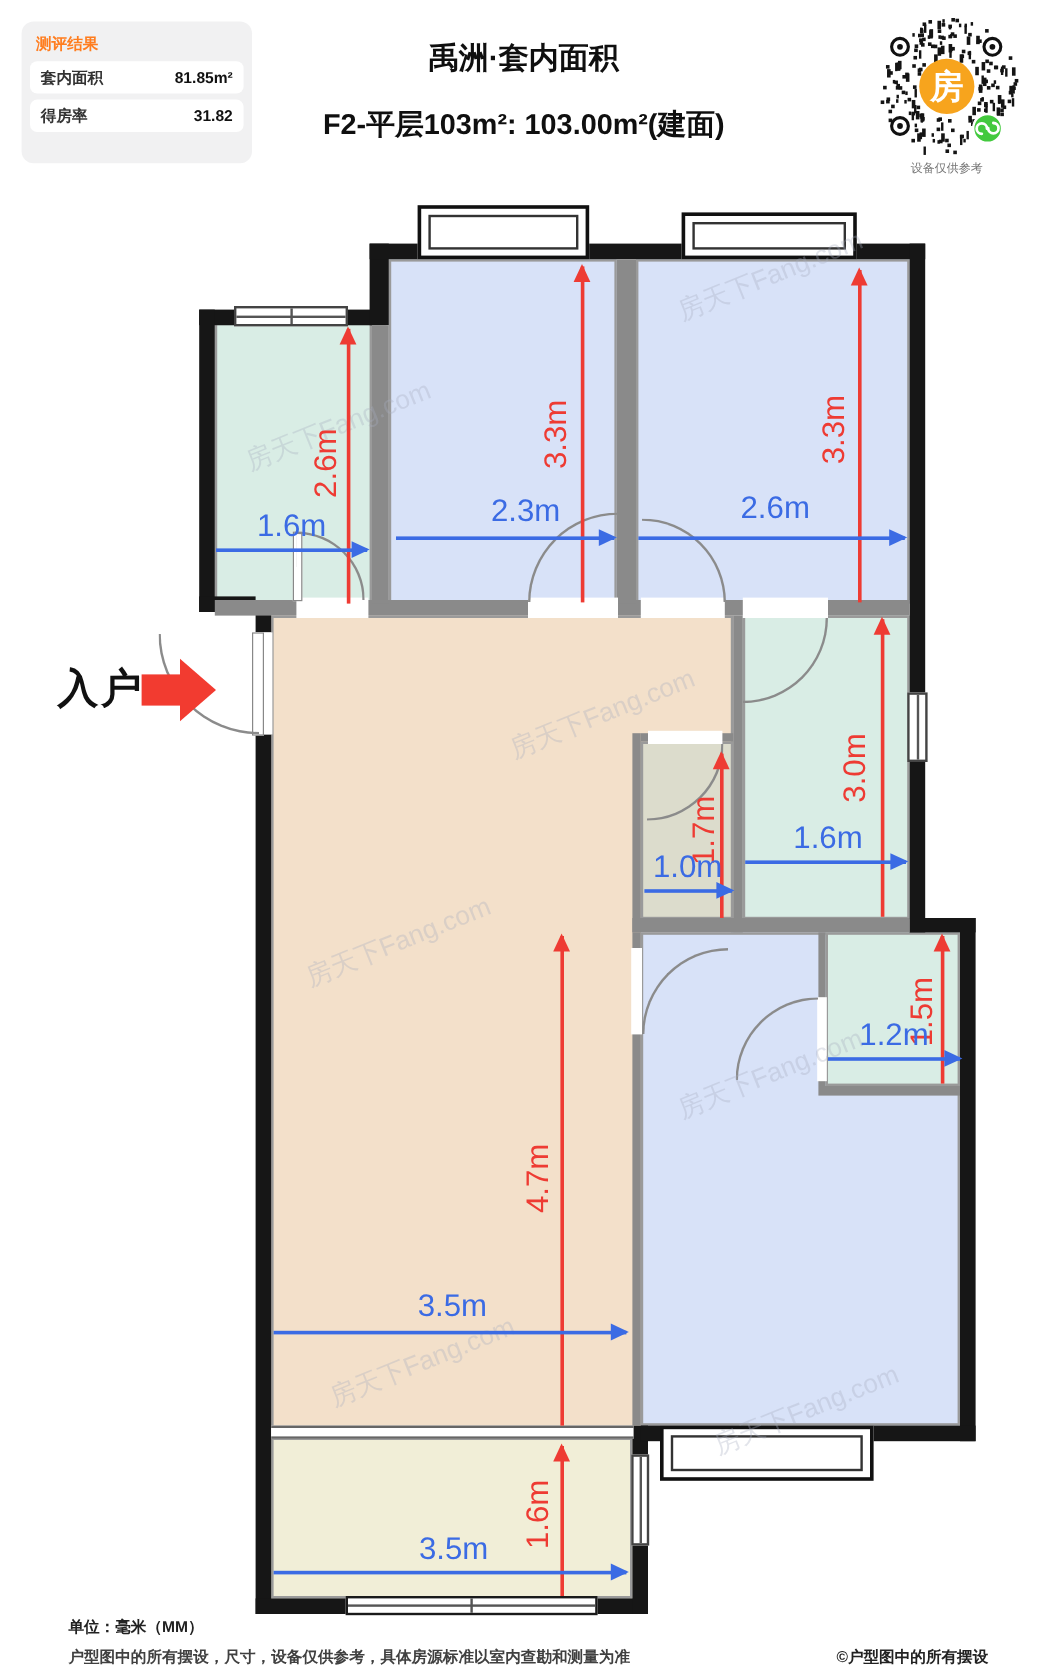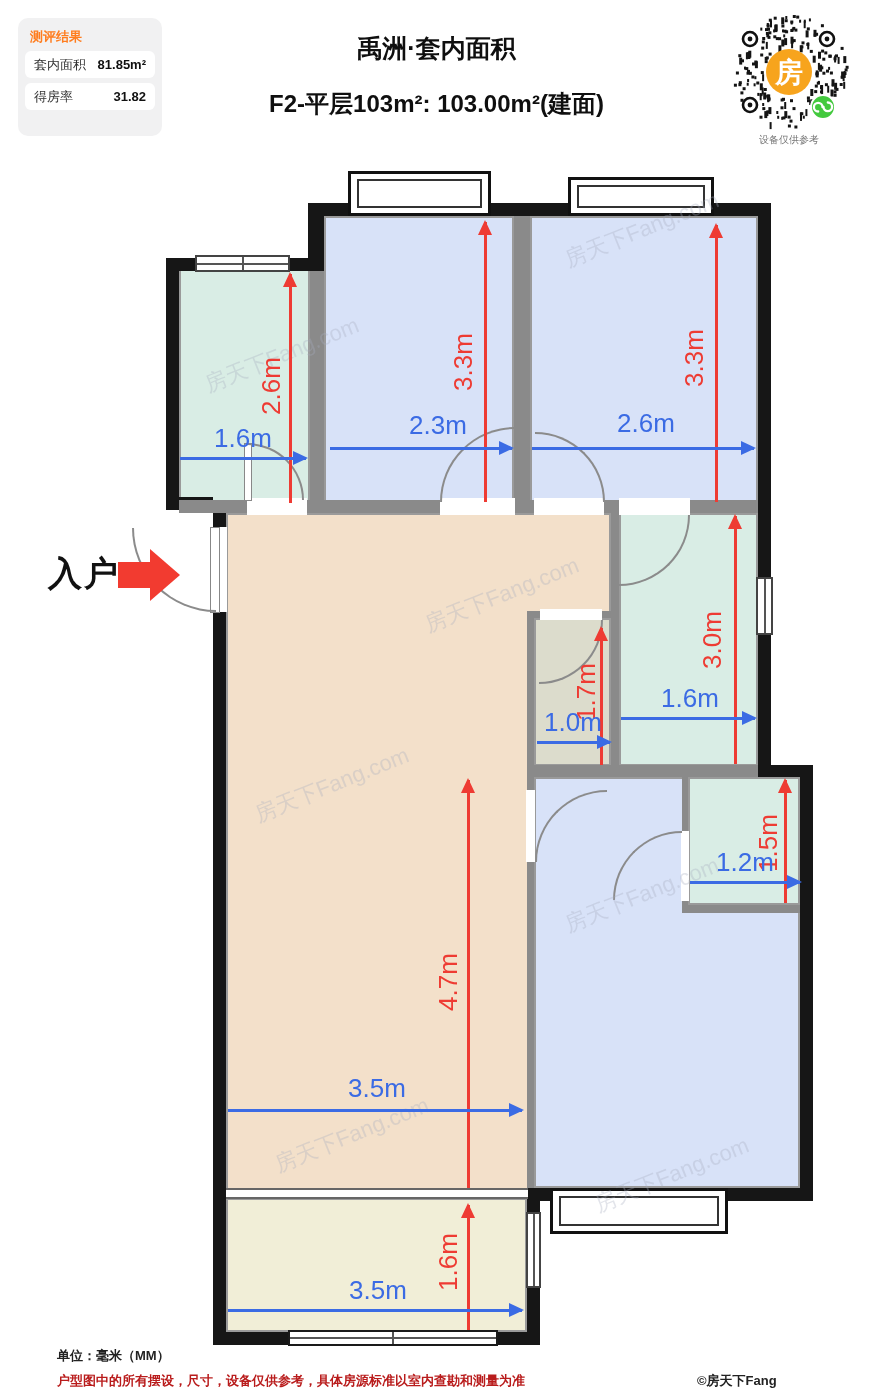--- a/index.html
+++ b/index.html
@@ -1,23 +1,23 @@
 <!DOCTYPE html>
 <html><head>
 <meta charset="utf-8">
 <style>
   html,body{margin:0;padding:0;}
   body{width:873px;height:1400px;background:#fff;position:relative;overflow:hidden;
        font-family:"Liberation Sans","DejaVu Sans",sans-serif;color:#111;}
   .abs{position:absolute;}
   
-  .panel{position:absolute;left:18px;top:18px;width:144px;height:118px;background:#f1f1f2;border-radius:10px;padding:2px 0;box-sizing:border-box;}
+  .panel{position:absolute;left:18px;top:18px;width:192px;height:118px;background:#f1f1f2;border-radius:10px;padding:2px 0;box-sizing:border-box;}
   .panel-title{margin:8px 12px 4px;font-size:13px;font-weight:700;color:#ff7d1f;}
   .panel-row{margin:5px 7px;background:#fff;border-radius:6px;height:27px;display:flex;align-items:center;justify-content:space-between;padding:0 9px;}
-  .panel-row .lbl{font-size:13px;font-weight:400;color:#333;text-align:center;}
+  .panel-row .lbl{font-size:13px;font-weight:700;color:#333;text-align:center;}
   .panel-row .val{font-size:13px;font-weight:700;color:#111;}
   .title{position:absolute;left:0;right:0;top:32px;text-align:center;font-size:25px;font-weight:700;color:#0f0f0f;}
   .subtitle{position:absolute;left:0;right:0;top:88px;text-align:center;font-size:24px;font-weight:700;color:#0f0f0f;}
   .qr{position:absolute;left:723px;top:8px;width:132px;height:132px;}
   .qr-caption{position:absolute;left:737px;top:133px;width:104px;text-align:center;font-size:10px;color:#777;}
   
   .room{position:absolute;box-sizing:border-box;border:2px solid #9a9a9a;}
   .wb{position:absolute;background:#161616;}
   .wg{position:absolute;background:#8a8a8a;}
   .op{position:absolute;background:#fff;}
@@ -38,21 +38,21 @@
   .red{color:#ee3b33;}
   .blue{color:#3b6be4;}
   .rot{transform:rotate(-90deg);}
   
   .entry-label{position:absolute;left:48px;top:551px;font-size:34px;font-weight:700;color:#111;letter-spacing:2px;}
   .arrow-tail{position:absolute;left:118px;top:562px;width:32px;height:26px;background:#f23b30;}
   .arrow-head{position:absolute;left:150px;top:549px;width:0;height:0;border-top:26px solid transparent;border-bottom:26px solid transparent;border-left:30px solid #f23b30;}
   .wm{position:absolute;color:rgba(168,174,190,0.33);font-size:22px;transform:rotate(-22deg);white-space:nowrap;pointer-events:none;}
   
   .f-unit{position:absolute;left:57px;top:1347px;font-size:13px;font-weight:600;color:#222;}
-  .f-disc{position:absolute;left:57px;top:1372px;font-size:13px;font-weight:600;color:#b91c1c;}
+  .f-disc{position:absolute;left:57px;top:1372px;font-size:13px;font-weight:600;color:#404040;}
   .f-copy{position:absolute;left:697px;top:1372px;font-size:13px;font-weight:600;color:#222;}
 </style>
 </head>
 <body>
 
 <div class="panel">
   <div class="panel-title">测评结果</div>
   <div class="panel-row">
     <span class="lbl">套内面积</span>
     <span class="val">81.85m²</span>
@@ -434,13 +434,13 @@
     </div>
   <span class="dimlab blue" style="left:341px;top:1275px;">3.5m</span>
 
   <span class="entry-label">入户</span>
   <span class="arrow-tail"></span>
   <span class="arrow-head"></span>
 </div>
 
 <div class="f-unit">单位：毫米（MM）</div>
 <div class="f-disc">户型图中的所有摆设，尺寸，设备仅供参考，具体房源标准以室内查勘和测量为准</div>
-<div class="f-copy">©房天下Fang</div>
+<div class="f-copy">©户型图中的所有摆设</div>
 
 </body></html>

